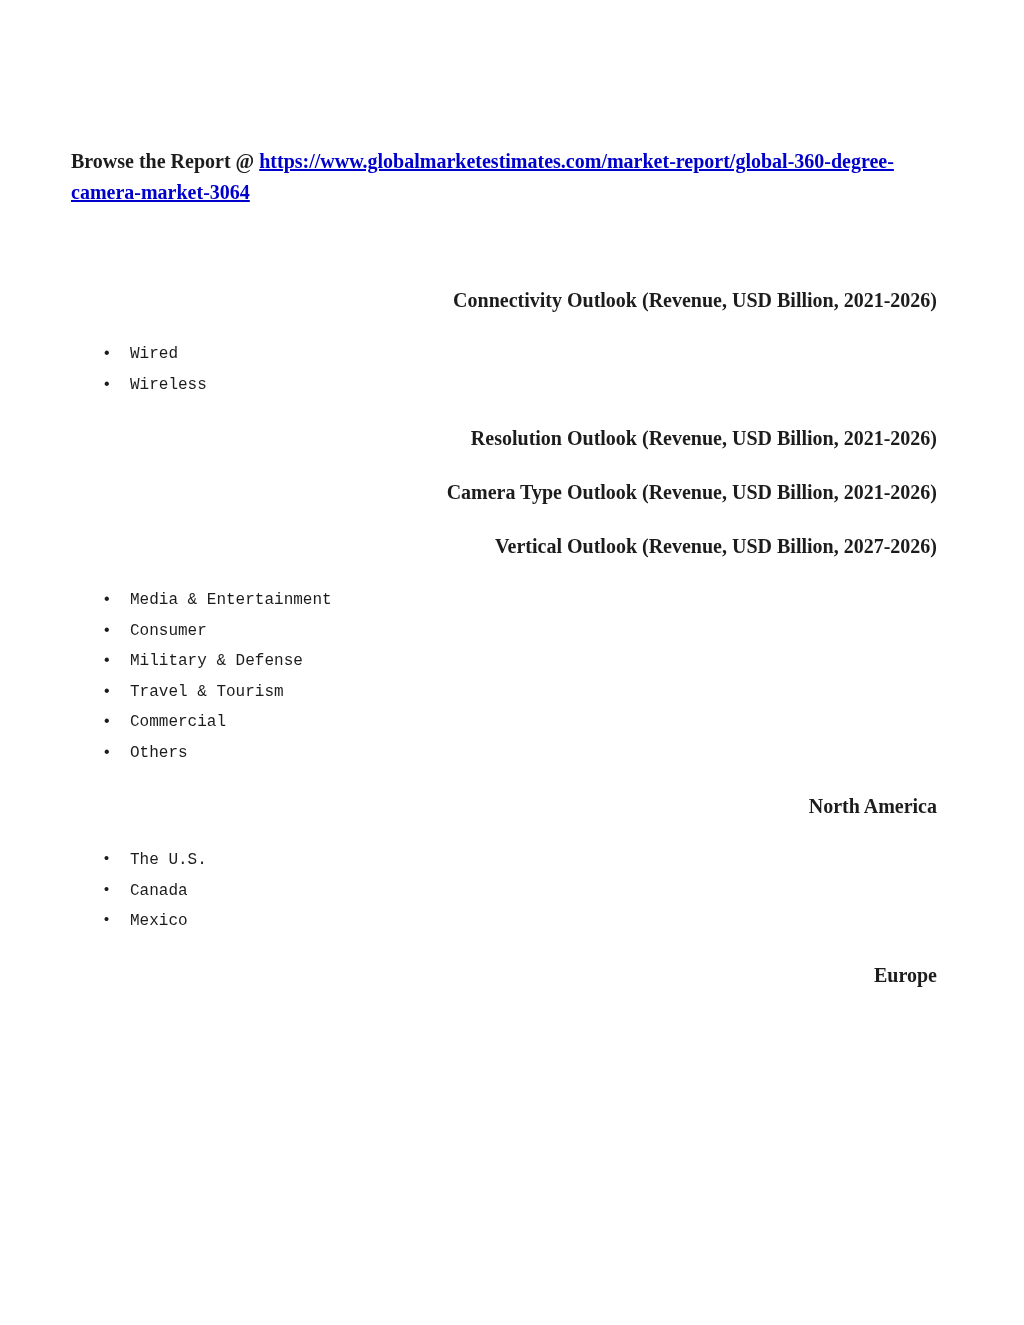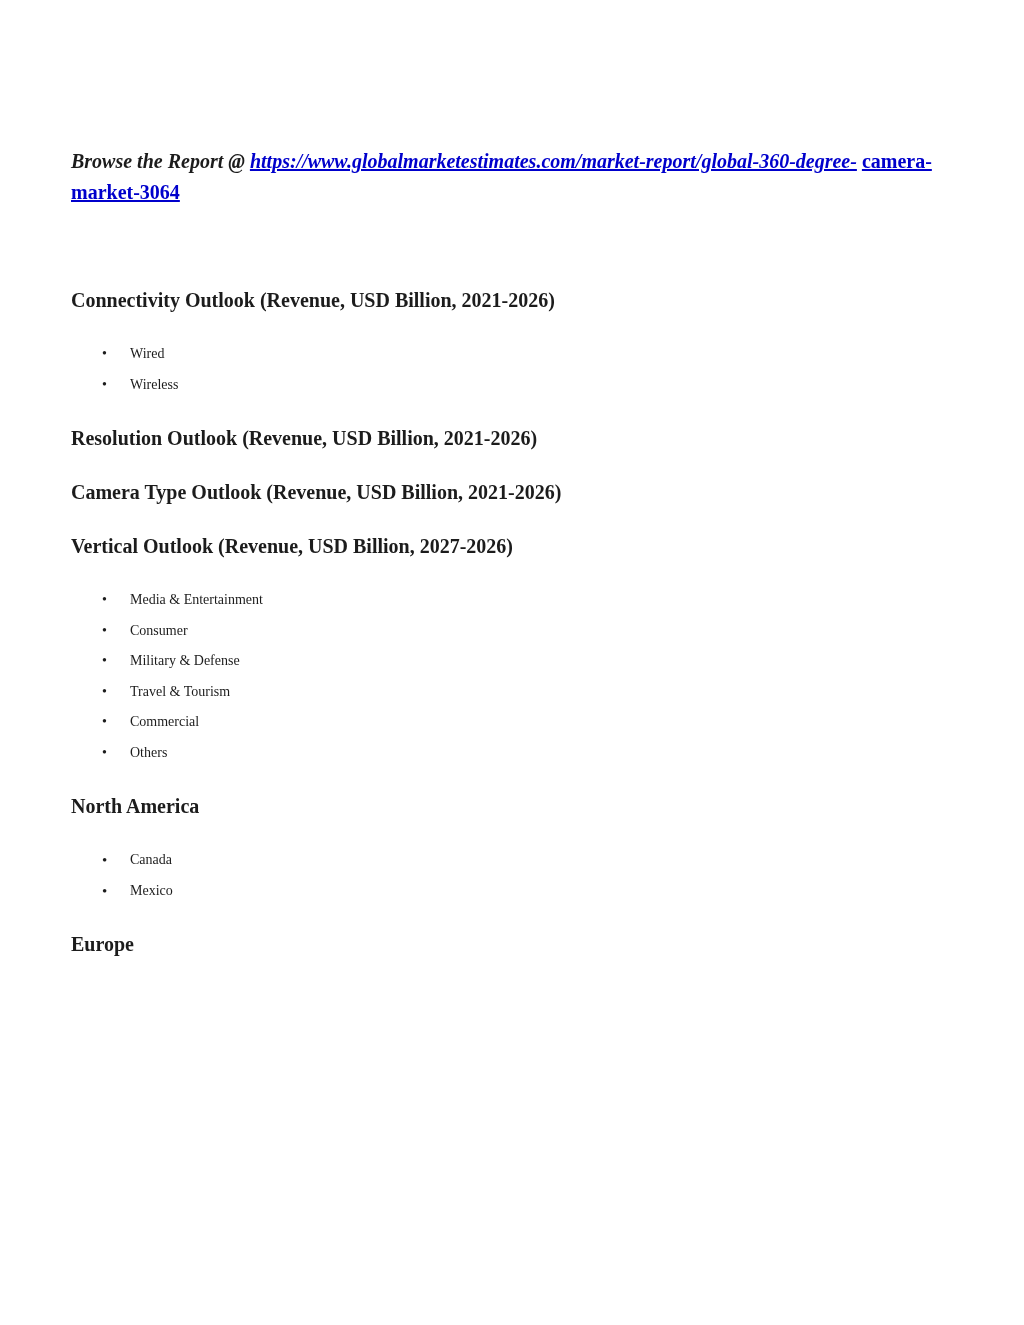--- a/index.html
+++ b/index.html
@@ -16,46 +16,47 @@
   }
   .browse {
     font-size: 20px;
     font-weight: bold;
     line-height: 31px;
     margin: 0;
   }
   .browse .line1 {
     text-align: justify;
     text-align-last: justify;
-    font-style: italic;
   }
   a.report-link {
     color: #0000cc;
     font-weight: bold;
     text-decoration: underline;
     cursor: pointer;
   }
   h2.section-heading {
     font-size: 20px;
     font-weight: bold;
     line-height: 31px;
     margin: 23px 0 0 0;
     color: #1c1c1c;
+    text-align: right;
   }
   h2.section-heading.first { margin-top: 77px; }
   ul.bullet-list {
     list-style: none;
     margin: 23px 0 0 0;
     padding: 0;
   }
   ul.bullet-list li {
     position: relative;
-    font-size: 14px;
+    font-size: 16px;
     line-height: 30.5px;
     padding-left: 59px;
+    font-family: Liberation Mono, monospace;
   }
   ul.bullet-list .bullet {
     position: absolute;
     left: 31px;
     top: 0;
   }
   ul.bullet-list .bullet::before { content: "\2022"; }
   ul.bullet-list.small-bullet .bullet::before {
     font-size: 15px;
     vertical-align: 2px;
@@ -87,19 +88,20 @@
     <li><span class="bullet"></span><span class="li-text">Consumer</span></li>
     <li><span class="bullet"></span><span class="li-text">Military &amp; Defense</span></li>
     <li><span class="bullet"></span><span class="li-text">Travel &amp; Tourism</span></li>
     <li><span class="bullet"></span><span class="li-text">Commercial</span></li>
     <li><span class="bullet"></span><span class="li-text">Others</span></li>
   </ul>
 
 
   <h2 class="section-heading">North America</h2>
   <ul class="bullet-list small-bullet">
+    <li><span class="bullet"></span><span class="li-text">The U.S.</span></li>
     <li><span class="bullet"></span><span class="li-text">Canada</span></li>
     <li><span class="bullet"></span><span class="li-text">Mexico</span></li>
   </ul>
 
   <h2 class="section-heading">Europe</h2>
 
 </div>
 
 </body></html>

